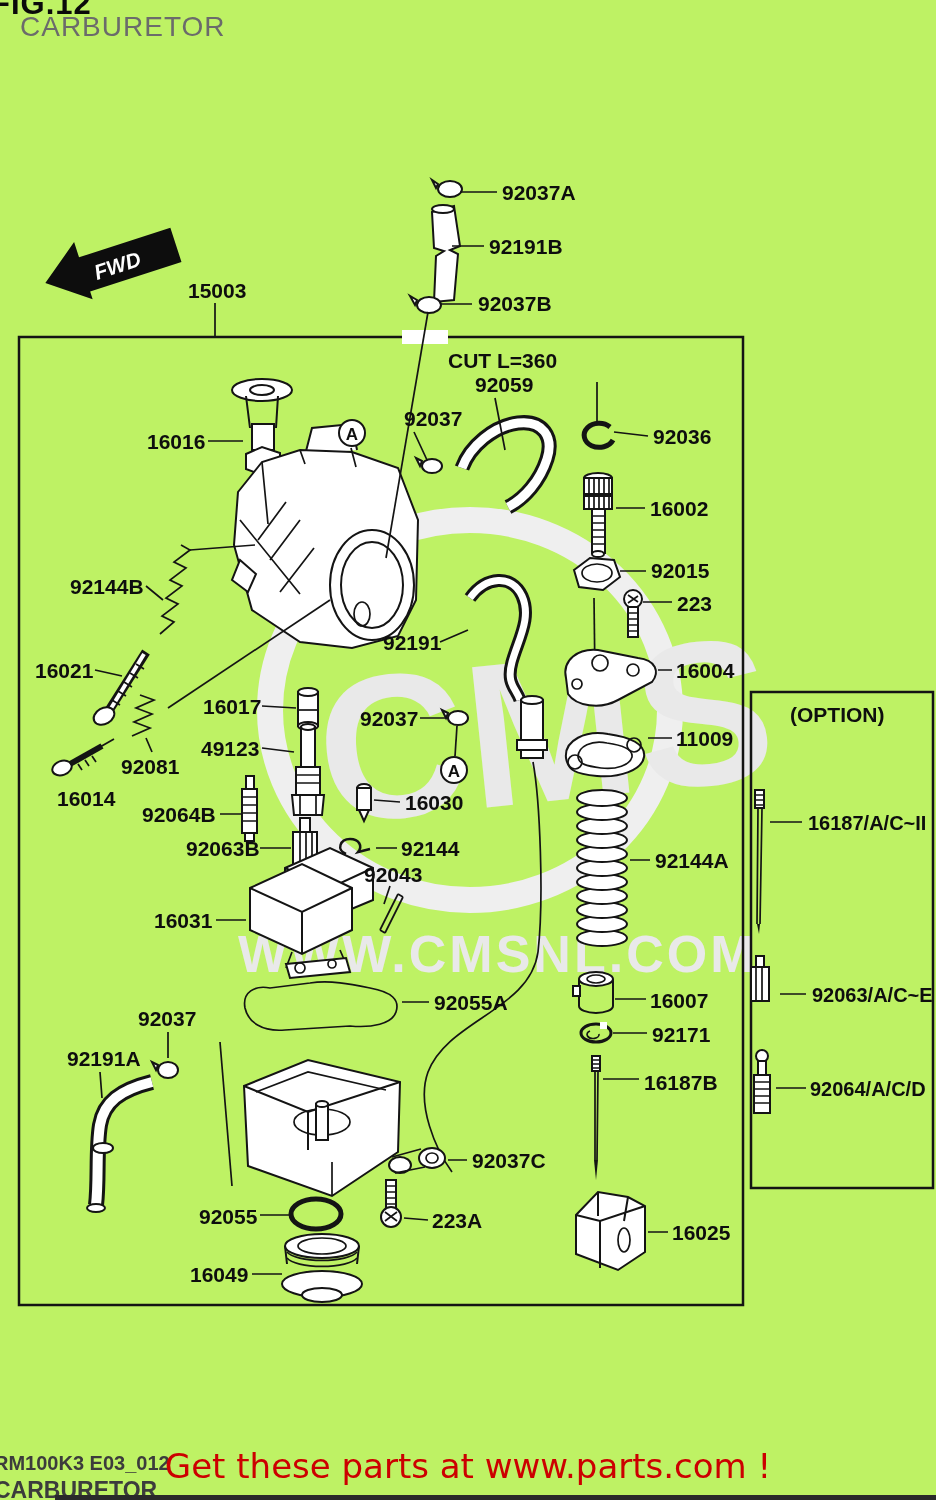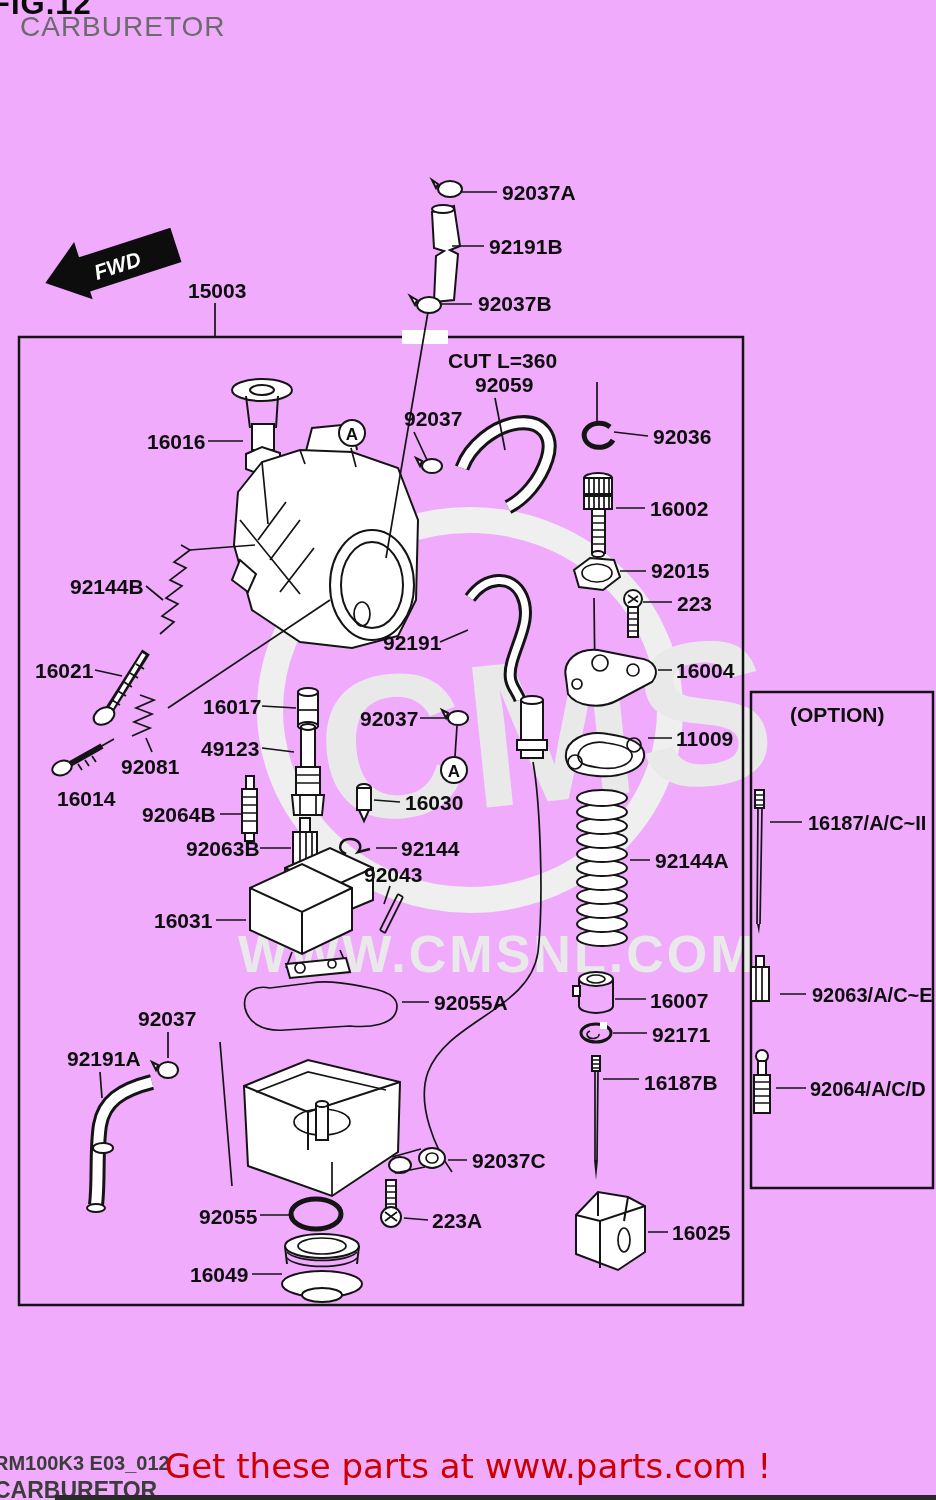--- a/index.html
+++ b/index.html
@@ -1,16 +1,16 @@
 <!DOCTYPE html>
 <html><head>
 <meta charset="utf-8">
 <style>
   html,body{margin:0;padding:0;background:#fff;}
-  .page{position:relative;width:936px;height:1500px;background:#f0abfc;overflow:hidden;
+  .page{position:relative;width:936px;height:1500px;background:#bef264;overflow:hidden;
         font-family:"Liberation Sans",sans-serif;}
   .fig-no{position:absolute;left:-9px;top:-14px;font-size:31px;font-weight:bold;color:#0a0a0a;letter-spacing:1px;}
   .hdr-title{position:absolute;left:20px;top:11px;font-size:28px;color:#6b6b6b;letter-spacing:1px;}
   .diagram-svg{position:absolute;left:0;top:0;}
   .ln{stroke:#141414;stroke-width:2;fill:none;}
   .lt{stroke:#141414;stroke-width:1.7;fill:none;}
   .fw{stroke:#141414;stroke-width:2;fill:#fff;}
   .lbl{font:700 21px "Liberation Sans",sans-serif;fill:#0e0e0e;}
   .lbl-sm{font:700 20px "Liberation Sans",sans-serif;fill:#0e0e0e;}
   .mark{font:700 17px "Liberation Sans",sans-serif;fill:#0e0e0e;text-anchor:middle;}

